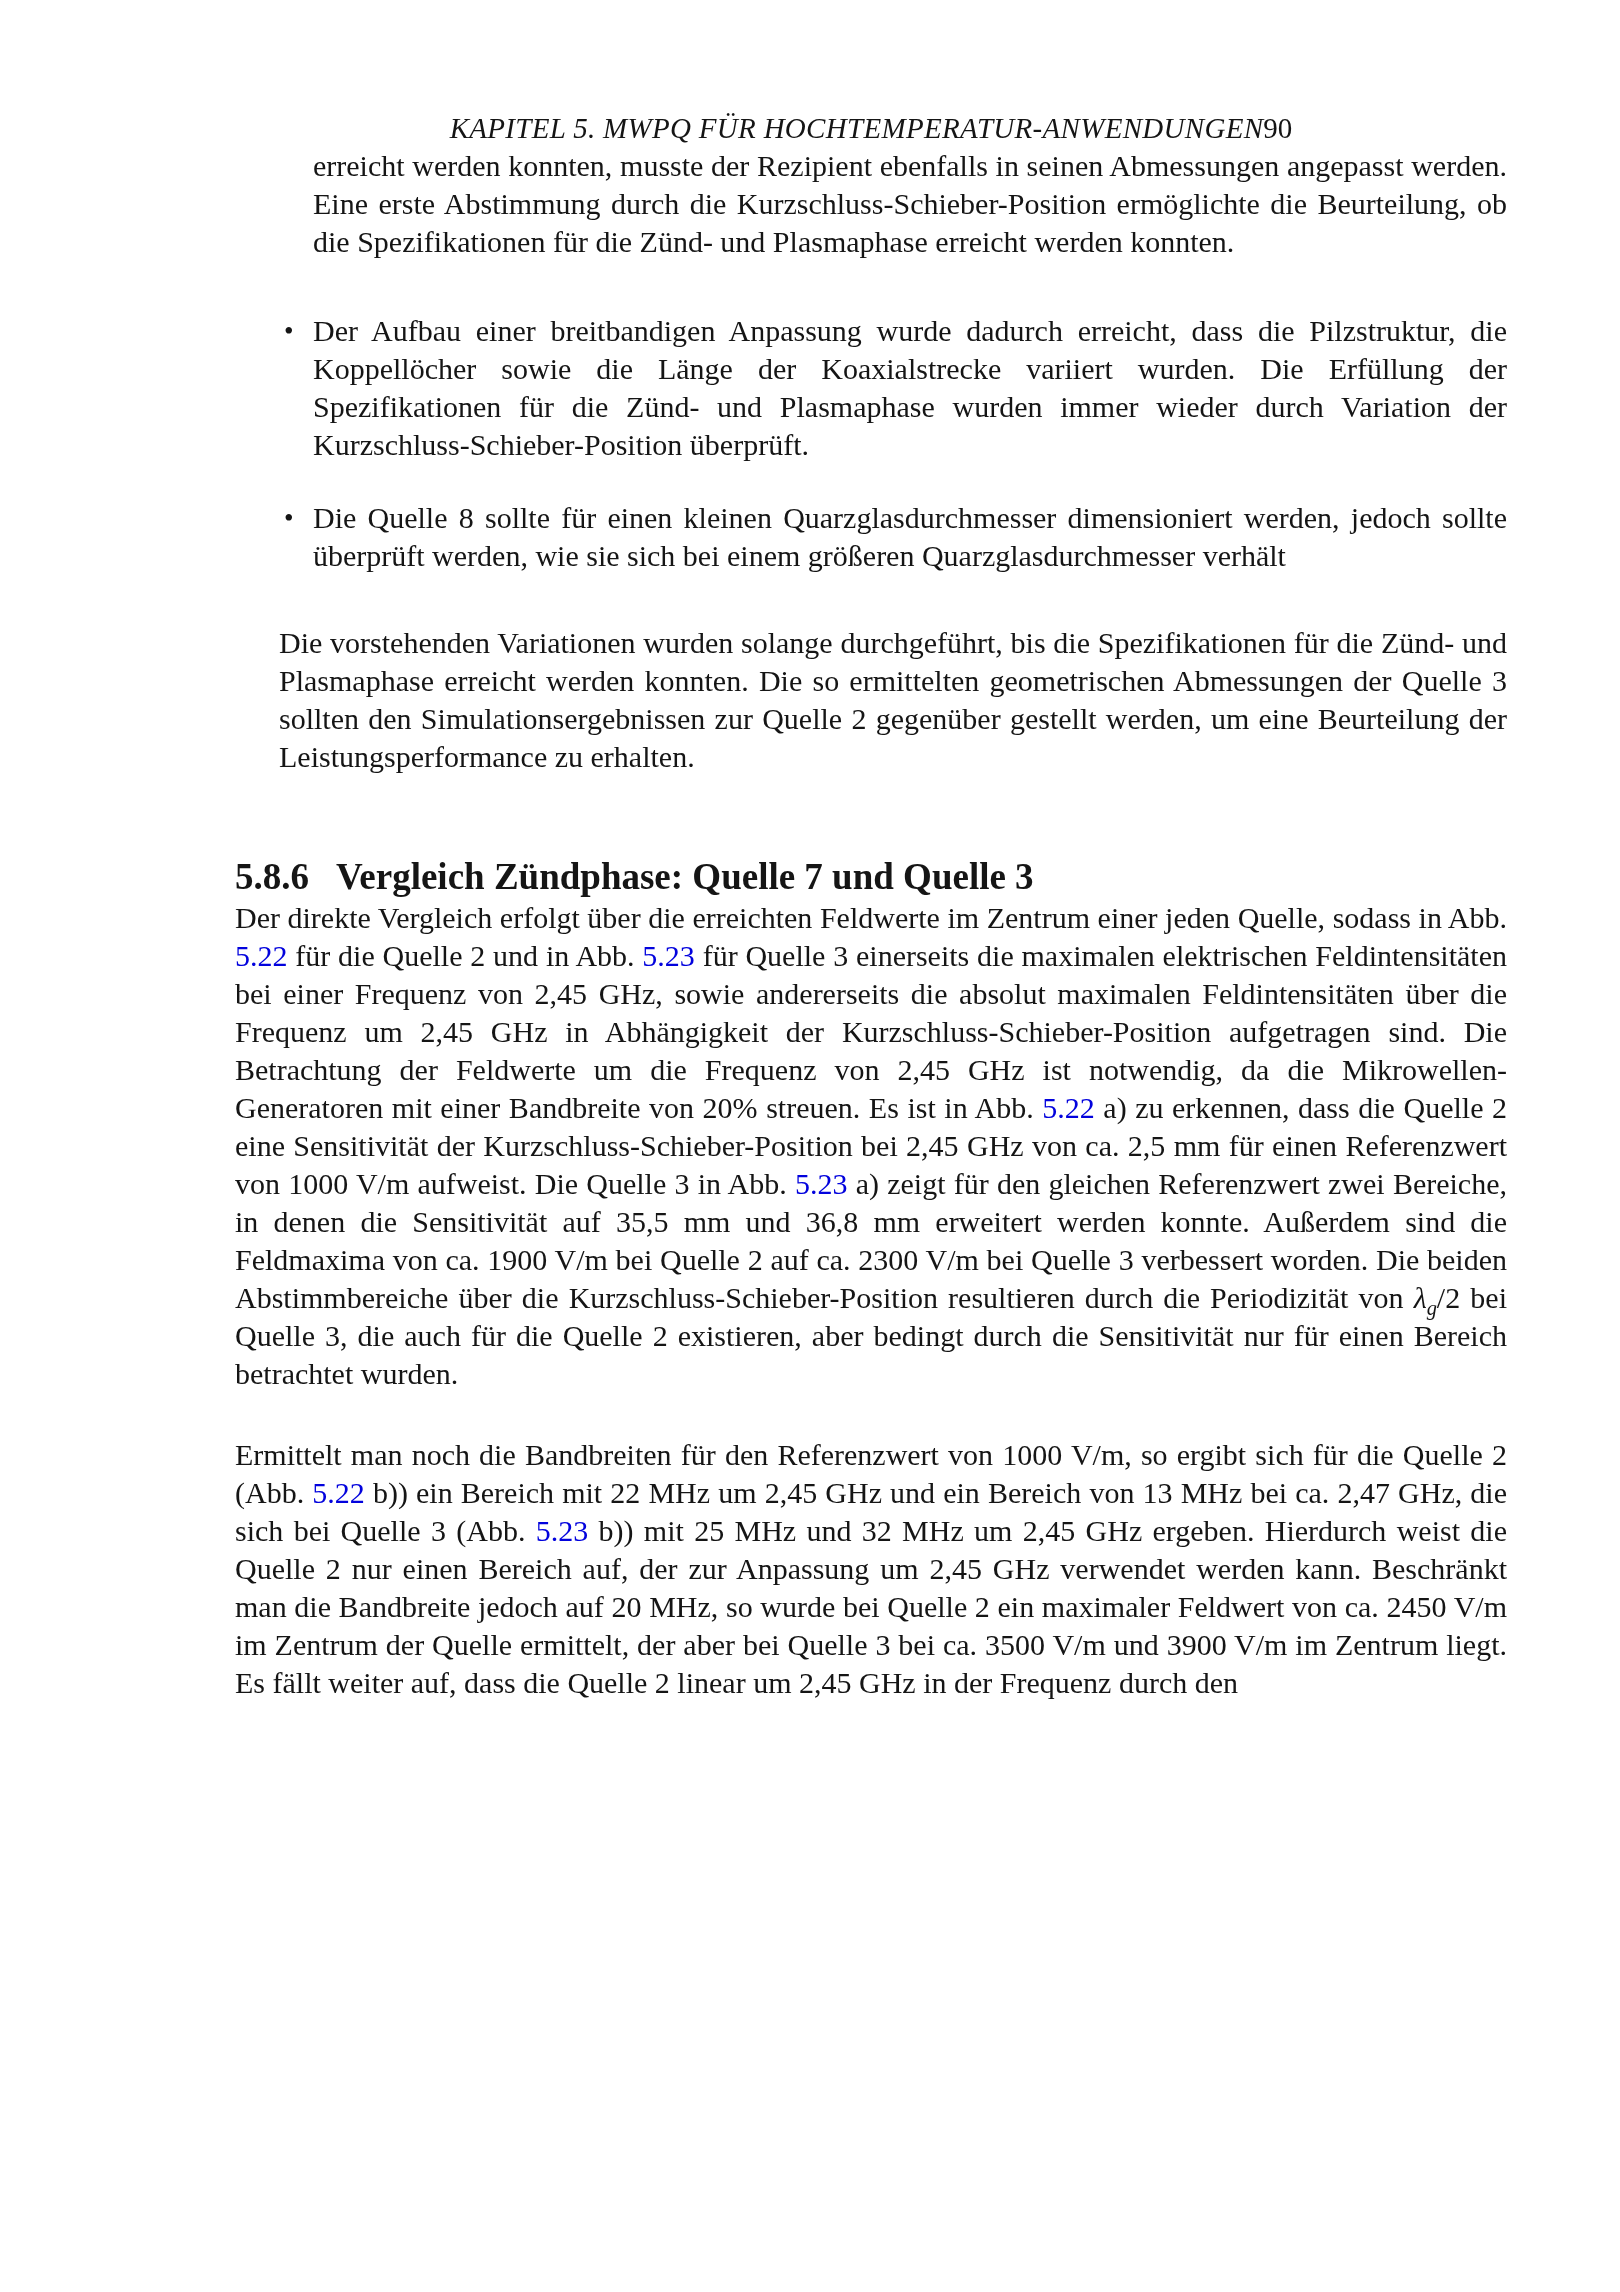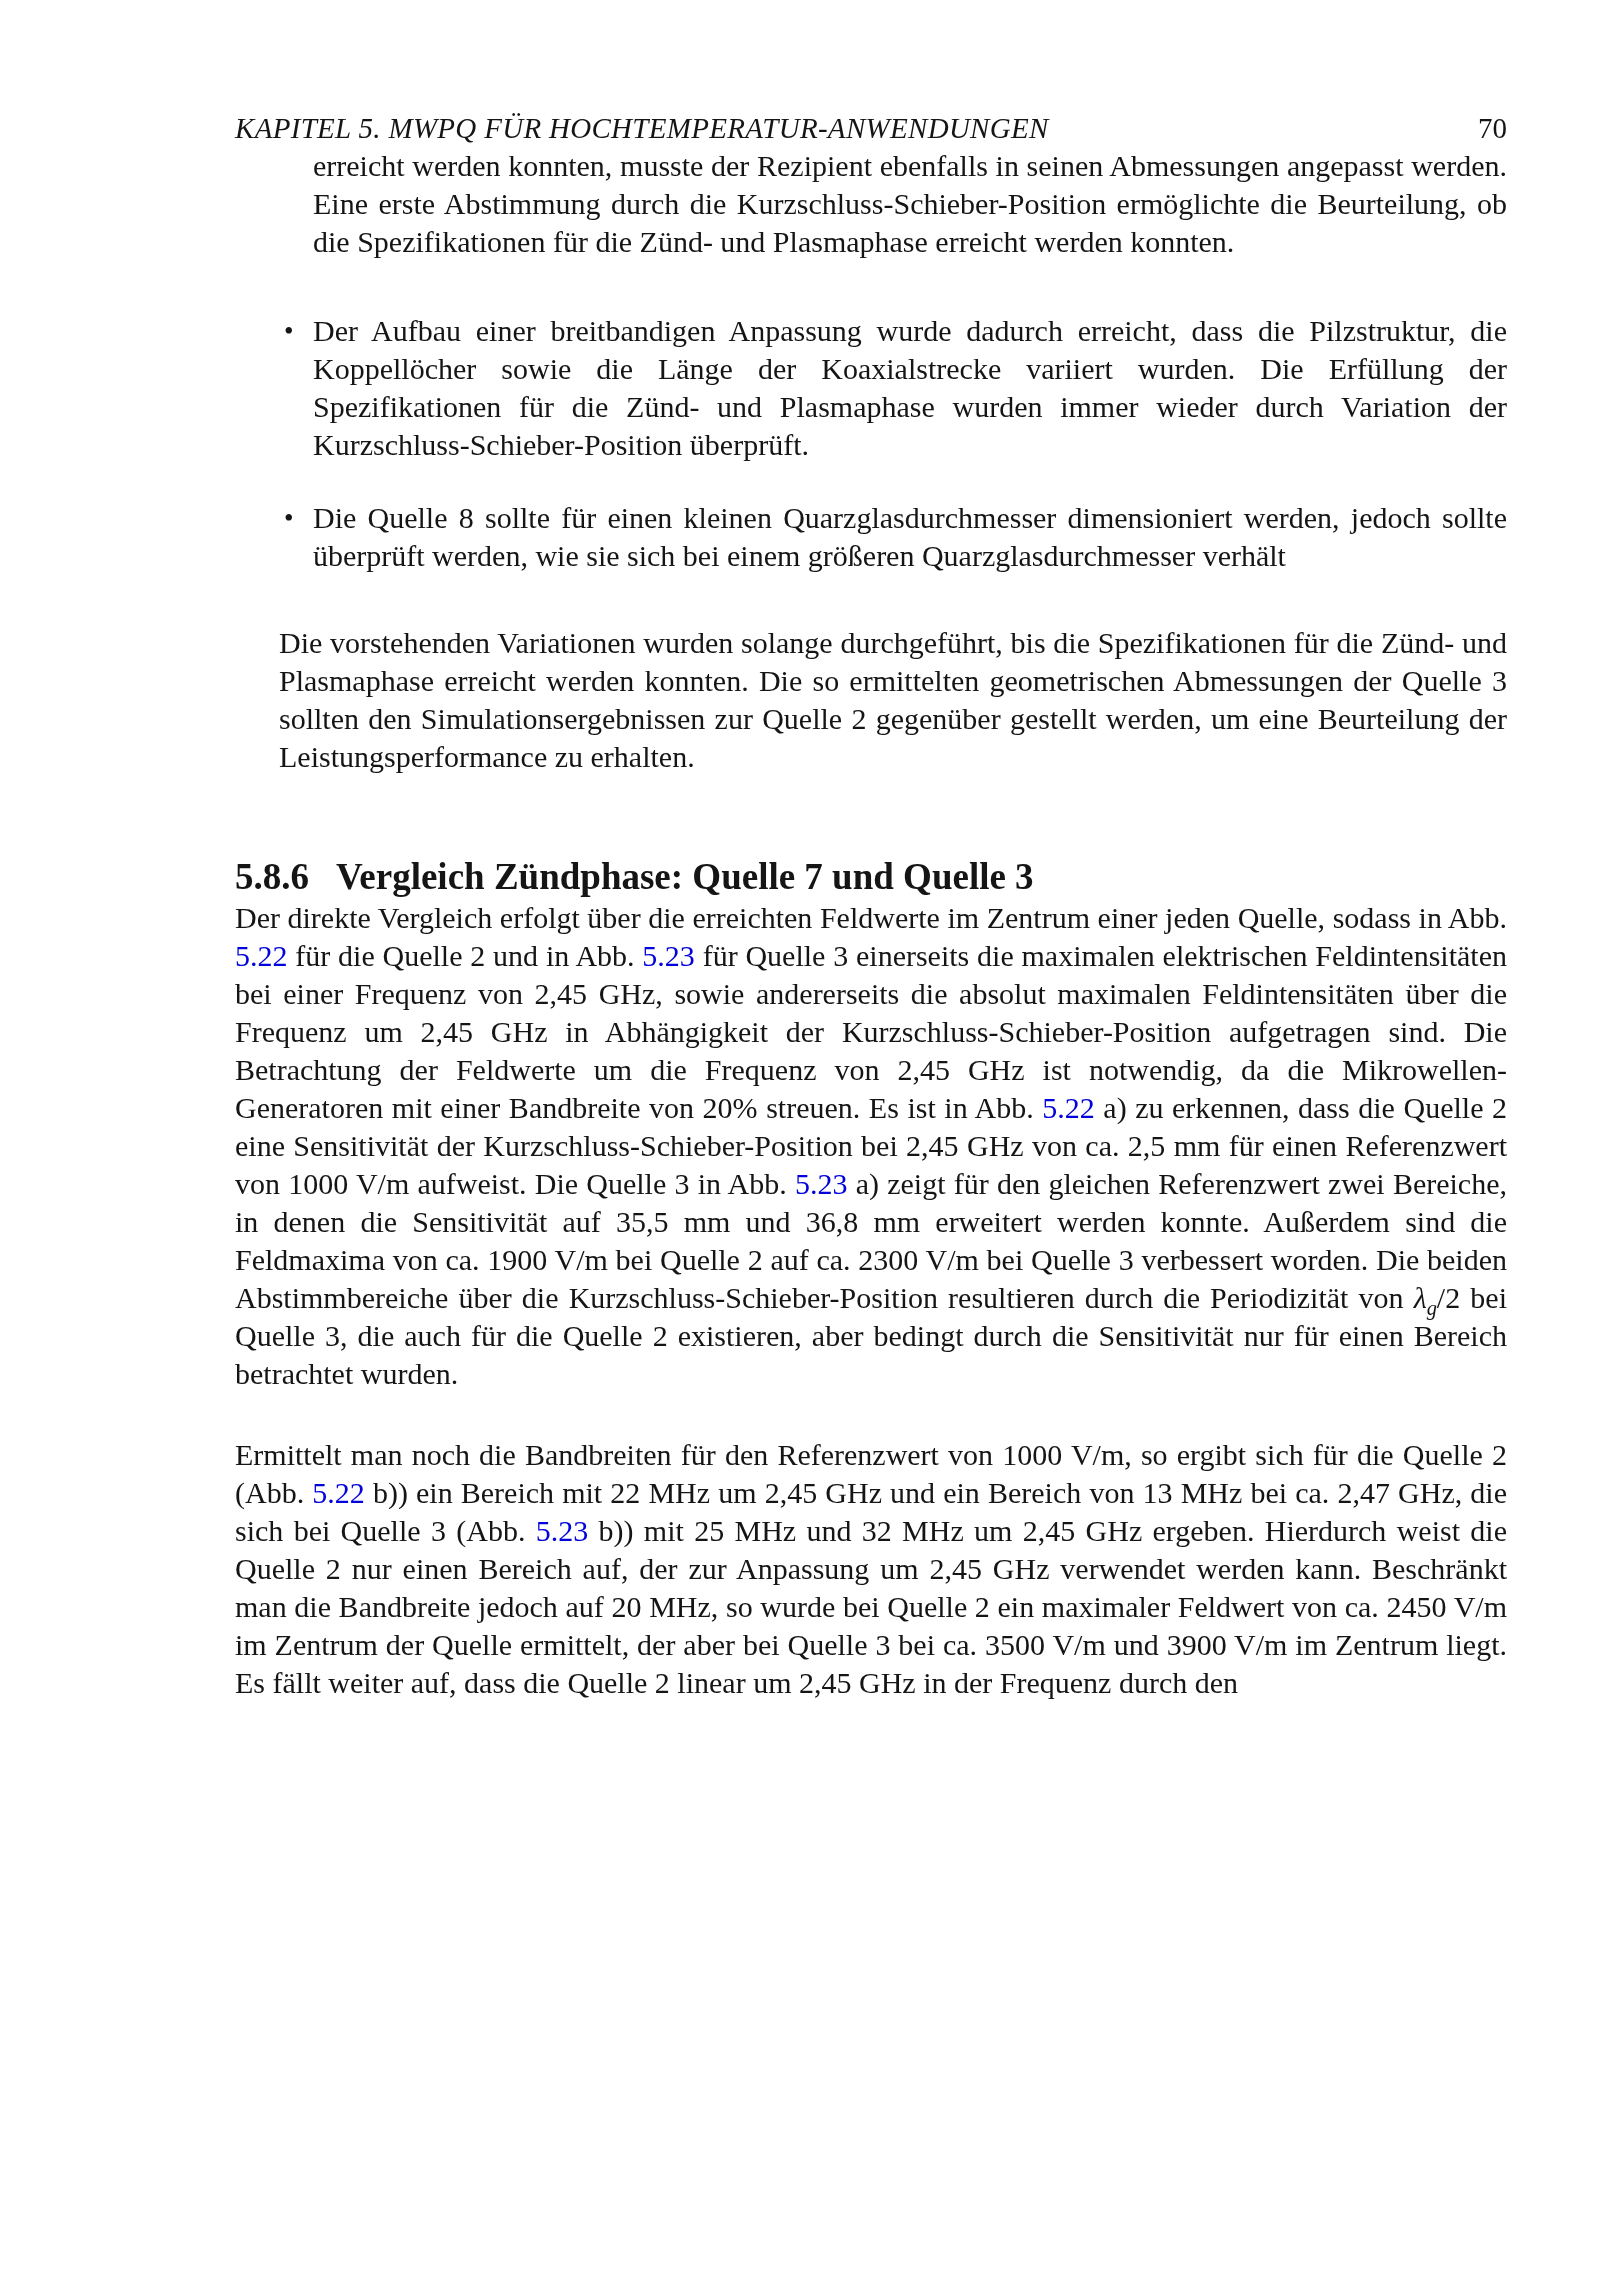--- a/index.html
+++ b/index.html
@@ -17,21 +17,21 @@
     color: #151515;
   }
   .content {
     position: absolute;
     left: 235px;
     top: 110px;
     width: 1272px;
   }
   .running-header {
     display: flex;
-    justify-content: space-between;
+    justify-content: center;
     align-items: baseline;
     font-size: 29px;
     line-height: 37px;
     font-family: Liberation Serif, serif;
   }
   .running-header .chapter {
     font-style: italic;
     letter-spacing: 0.3px;
   }
   .running-header .pagenum {
@@ -100,21 +100,21 @@
   }
 </style>
 </head>
 <body>
 
 <div class="page">
   <div class="content">
 
     <div class="running-header">
       <span class="chapter">KAPITEL 5. MWPQ FÜR HOCHTEMPERATUR-ANWENDUNGEN</span>
-      <span class="pagenum">70</span>
+      <span class="pagenum">90</span>
     </div>
 
     <p class="para-intro">erreicht werden konnten, musste der Rezipient ebenfalls in seinen Abmessungen angepasst werden. Eine erste Abstimmung durch die Kurzschluss-Schieber-Position ermöglichte die Beurteilung, ob die Spezifikationen für die Zünd- und Plasmaphase erreicht werden konnten.</p>
 
     <ul class="bullets">
       <li>
         <span class="bullet-dot">•</span>
         <span>Der Aufbau einer breitbandigen Anpassung wurde dadurch erreicht, dass die Pilzstruktur, die Koppellöcher sowie die Länge der Koaxialstrecke variiert wurden. Die Erfüllung der Spezifikationen für die Zünd- und Plasmaphase wurden immer wieder durch Variation der Kurzschluss-Schieber-Position überprüft.</span>
       </li>
       <li>

